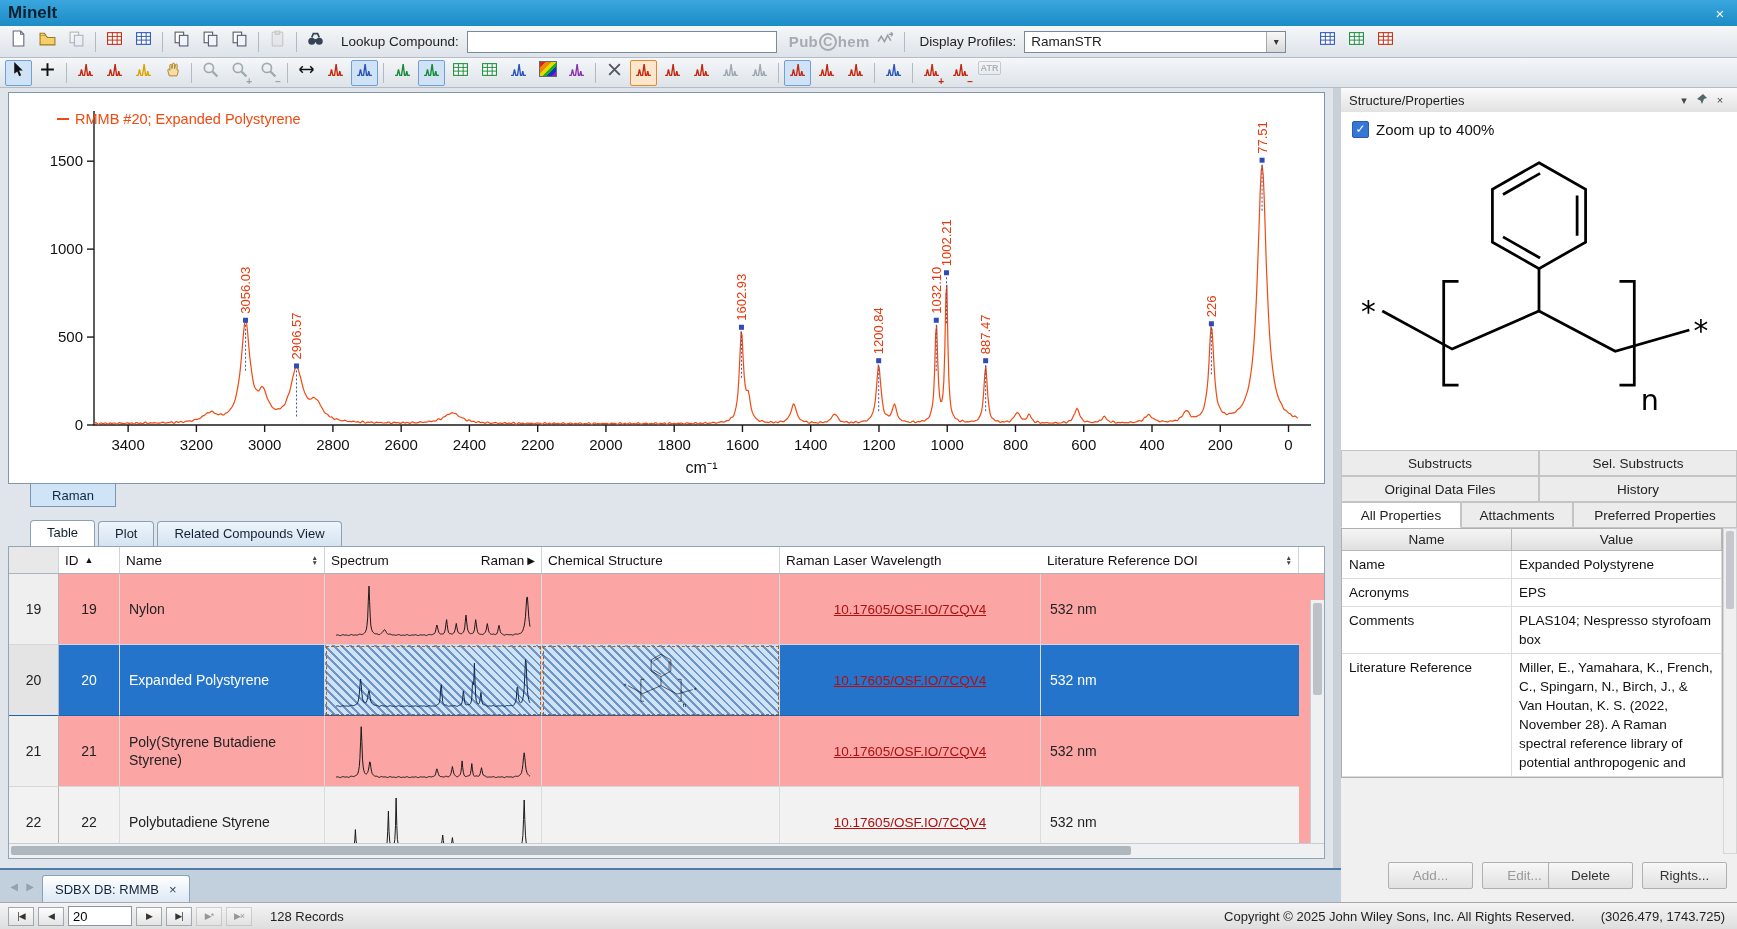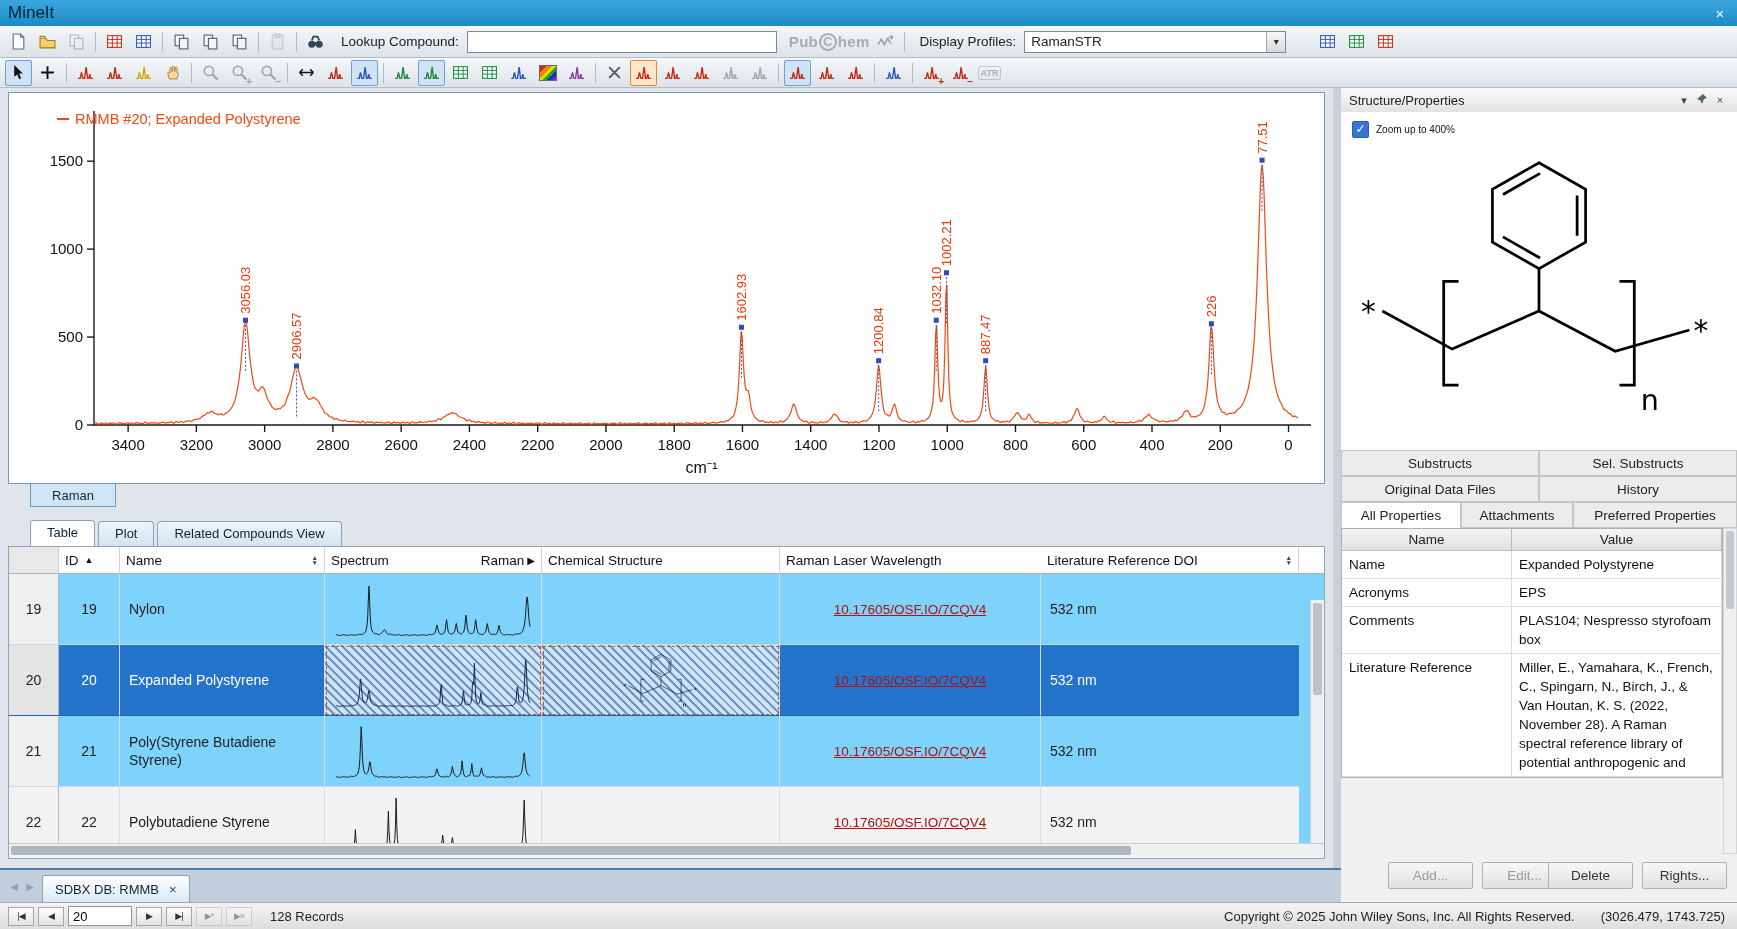--- a/index.html
+++ b/index.html
@@ -1,28 +1,28 @@
 <!DOCTYPE html>
 <html><head>
 <meta charset="utf-8">
 <style>
   html,body{margin:0;padding:0;background:#9aa4ae;}
   #app{position:relative;width:1737px;height:929px;overflow:hidden;background:#dfe5ea;
        font-family:"Liberation Sans",sans-serif;font-size:13.5px;color:#222;}
   
   #titlebar{position:absolute;left:0;top:0;width:1737px;height:26px;
     background:linear-gradient(#3aa6de,#1b8cc6);display:flex;align-items:center;}
-  #titlebar .title{font-size:17px;font-weight:normal;color:#05202f;padding-left:8px;}
+  #titlebar .title{font-size:17px;font-weight:bold;color:#05202f;padding-left:8px;}
   #titlebar .wclose{margin-left:auto;width:34px;text-align:center;color:#fff;font-size:15px;cursor:default;}
   
   .toolbar{position:absolute;left:0;width:1737px;display:flex;align-items:center;gap:2px;
     background:linear-gradient(#f5f7f9,#dde3e9);border-bottom:1px solid #b4bcc4;padding:0 5px;box-sizing:border-box;}
   #toolbar1{top:26px;height:32px;}
   #toolbar2{top:58px;height:30px;}
-  .tbtn{position:relative;width:25px;height:24px;display:flex;align-items:center;justify-content:center;
+  .tbtn{position:relative;width:25px;height:24px;display:flex;align-items:flex-start;justify-content:center;
     border:1px solid transparent;border-radius:2px;flex:none;}
   .tbtn.pressed{background:#cfe2f6;border-color:#6f9fd4;}
   .tbtn.pressed2{background:#fce6cc;border-color:#dd8a30;}
   .tbtn.dis{opacity:.4;}
   .tsep{width:1px;height:20px;background:#b2bac2;margin:0 3px;flex:none;}
   .ic{width:17px;height:17px;display:block;}
   .c-red{color:#c42810;} .c-green{color:#1a8a3a;} .c-blue{color:#2a55b8;}
   .c-dark{color:#30404e;} .c-yel{color:#d8a400;} .c-pur{color:#8a34a8;}
   .badge{position:absolute;right:0;bottom:-2px;font-size:10px;font-weight:bold;color:#c42810;line-height:10px;}
   .tlabel{font-size:13.5px;color:#222;margin:0 6px 0 10px;flex:none;}
@@ -40,21 +40,21 @@
     border:1px solid #7e96ae;box-sizing:border-box;}
   #raman-tab{position:absolute;left:30px;top:484px;width:86px;height:23px;background:#cfe4f6;
     border:1px solid #7e96ae;border-top:none;display:flex;align-items:center;justify-content:center;
     font-size:13px;color:#0e2a44;box-sizing:border-box;}
   
   #view-tabs{position:absolute;left:30px;top:518px;height:28px;display:flex;align-items:flex-end;gap:3px;}
   .vtab{padding:4px 16px 5px 16px;border:1px solid #8aa0b8;border-bottom:none;border-radius:4px 4px 0 0;
     background:linear-gradient(#eef5fb,#d5e3f1);font-size:13px;color:#123;}
   .vtab.active{background:#fff;padding-bottom:6px;}
   
-  #table-outer{position:absolute;left:8px;top:546px;width:1317px;height:313px;background:#7dd3fc;
+  #table-outer{position:absolute;left:8px;top:546px;width:1317px;height:313px;background:#fca5a5;
     border:1px solid #94a4b4;box-sizing:border-box;}
   .tgrid{display:grid;grid-template-columns:50px 61px 205px 217px 238px 261px 258px;}
   #thead{height:26px;border-bottom:1px solid #a8b4c0;background:#fff;}
   #thead .hc{display:flex;align-items:center;padding:0 6px;border-right:1px solid #ccd4dc;font-size:13.5px;color:#111;overflow:hidden;}
   .sort-up{margin-left:6px;font-size:9px;color:#111;}
   .updown{margin-left:auto;display:flex;flex-direction:column;line-height:5px;font-size:6.5px;color:#444;}
   .sub-right{margin-left:auto;display:flex;align-items:center;gap:3px;}
   .tri{font-size:10px;color:#111;}
   #tbody{position:relative;height:272px;overflow:hidden;}
   .trow{position:absolute;left:0;width:1290px;height:71px;}
@@ -83,21 +83,21 @@
   #splitter{position:absolute;left:1333px;top:88px;width:8px;height:814px;background:#c9d0d7;}
   #panel{position:absolute;left:1341px;top:88px;width:396px;height:814px;background:#f0f0f0;}
   #panel-header{position:absolute;left:0;top:0;width:100%;height:24px;box-sizing:border-box;
     background:linear-gradient(#fafafa,#e2e2e2);border-bottom:1px solid #c0c0c0;display:flex;align-items:center;padding:12px 8px;font-size:13px;}
   #panel-header .ph-title{flex:1;color:#222;}
   .ph-ic{width:18px;text-align:center;color:#444;font-size:11px;}
   #panel-white{position:absolute;left:0;top:24px;width:100%;height:338px;background:#fff;border-bottom:1px solid #d0d0d0;}
   #zoom-row{position:absolute;left:11px;top:9px;display:flex;align-items:center;gap:7px;}
   #zoom-check{width:15px;height:15px;background:#3576d6;border:1px solid #2a5cab;color:#fff;font-size:12px;
     line-height:14px;text-align:center;border-radius:2px;}
-  #zoom-label{font-size:10px;color:#111;}
+  #zoom-label{font-size:15px;color:#111;}
   #structure-svg{position:absolute;left:18px;top:40px;}
   .seg-row{position:absolute;left:0;width:396px;height:26px;display:grid;}
   #seg1{top:362px;grid-template-columns:198px 198px;}
   #seg2{top:388px;grid-template-columns:198px 198px;}
   #seg3{top:414px;grid-template-columns:120px 112px 164px;}
   .seg{display:flex;align-items:center;justify-content:center;background:#ececec;border:1px solid #c4c4c4;
     font-size:13.5px;color:#222;box-sizing:border-box;}
   .seg.active{background:#fff;border-bottom-color:#fff;}
   #propgrid{position:absolute;left:0;top:440px;width:382px;background:#fff;border:1px solid #b0b0b0;box-sizing:border-box;}
   .pg-head{display:grid;grid-template-columns:170px 210px;height:22px;}

